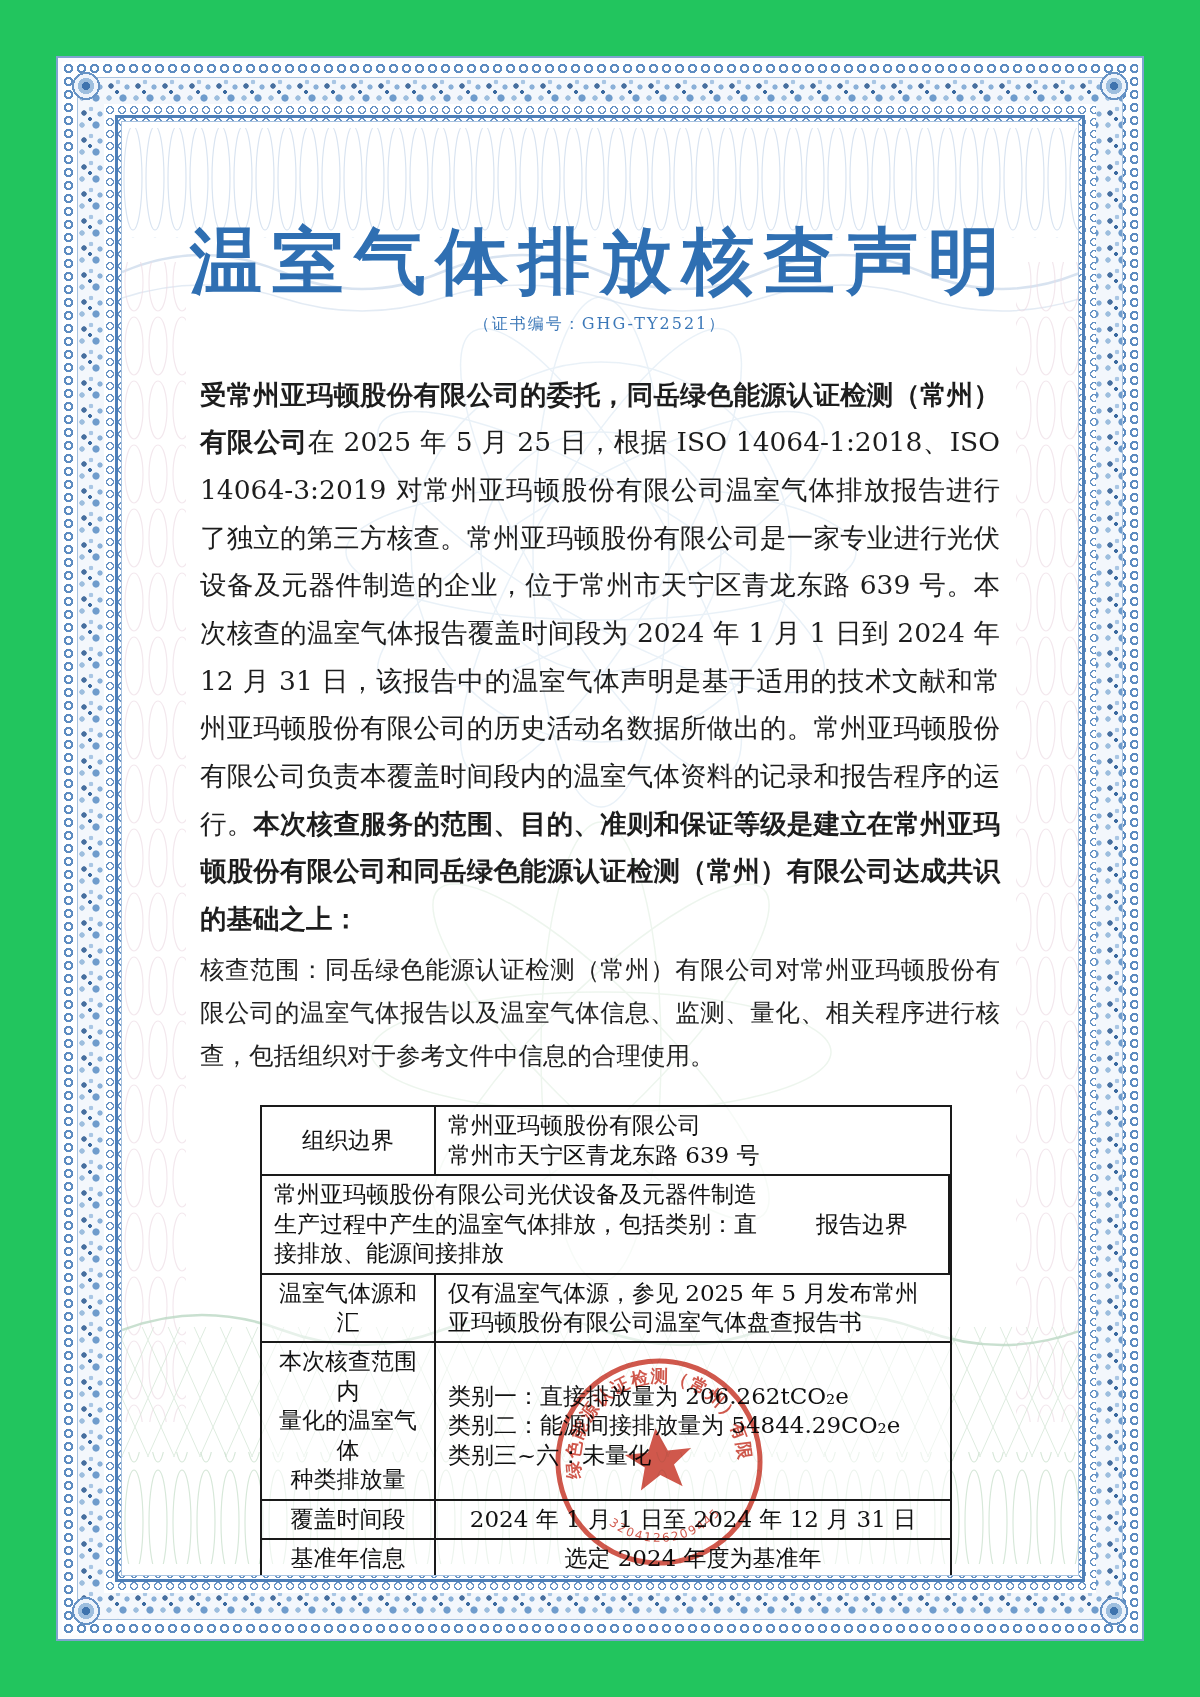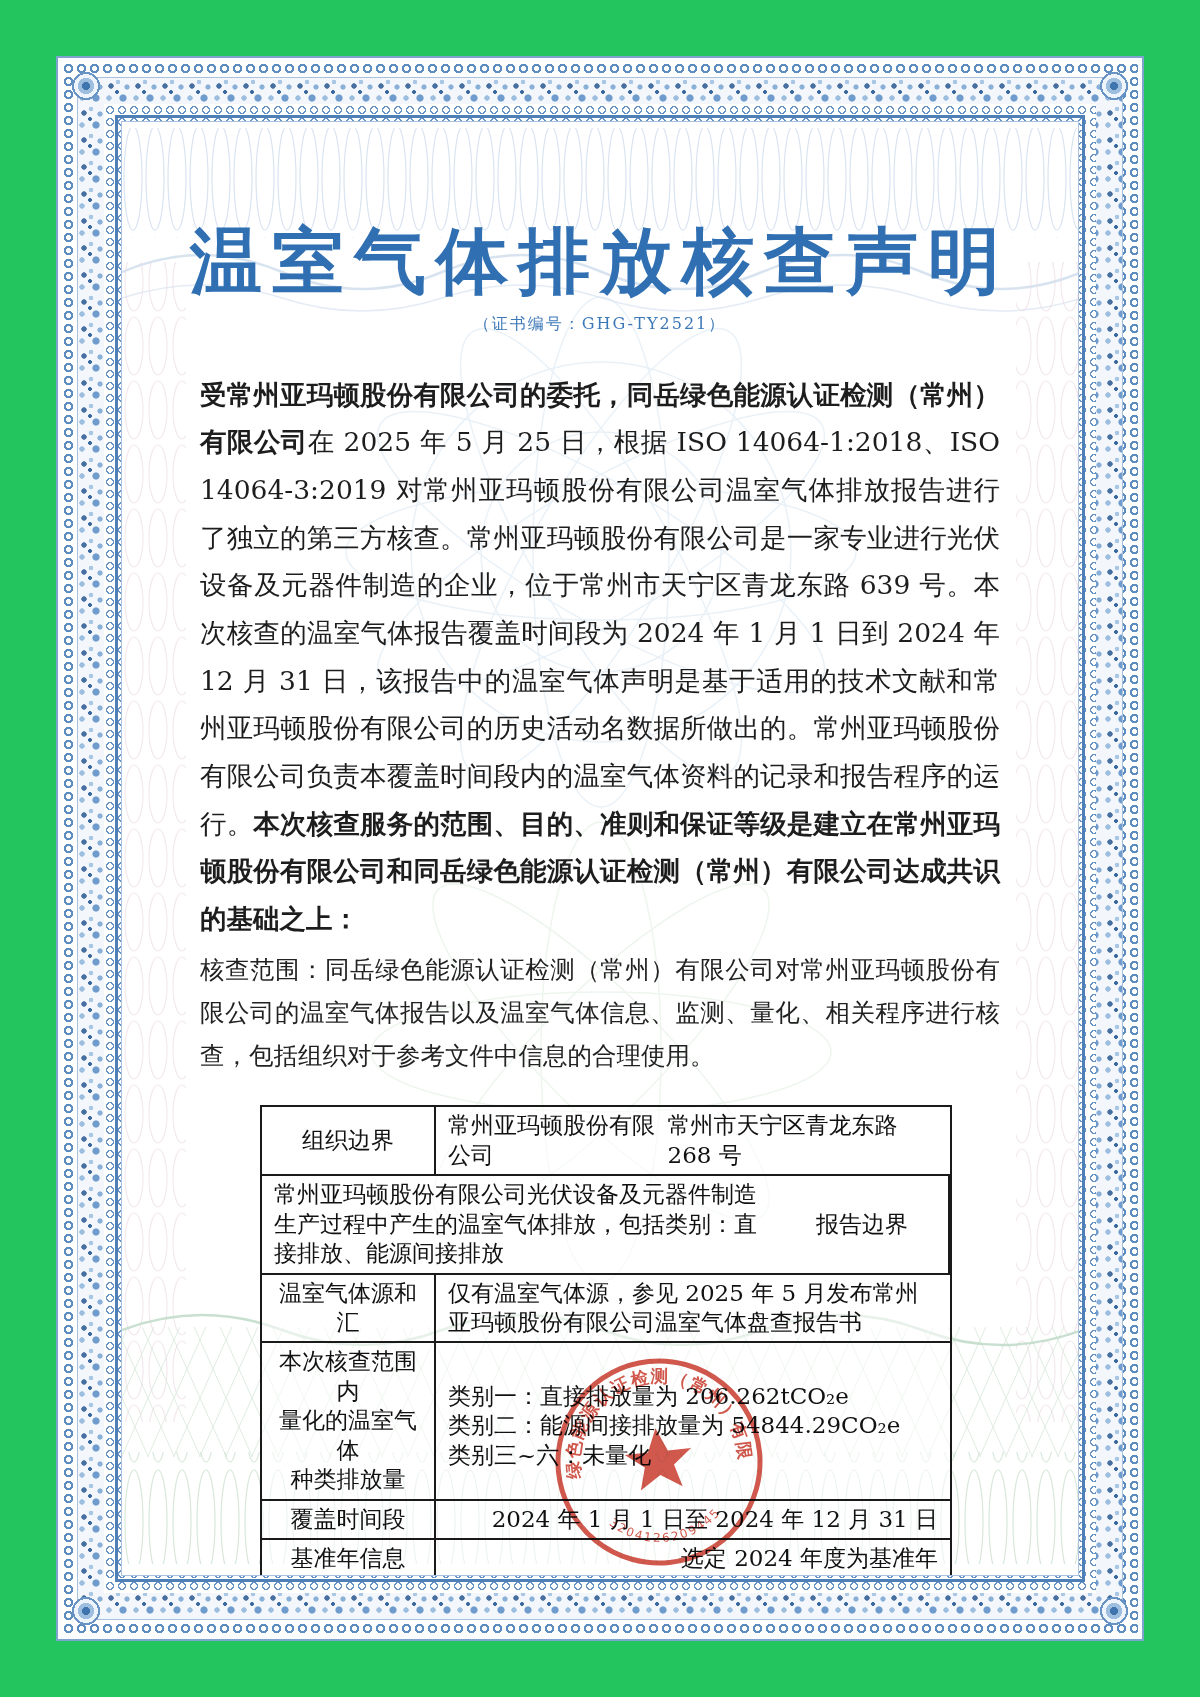--- a/index.html
+++ b/index.html
@@ -39,21 +39,21 @@
   .certno{margin-top:14px;font-size:16px;line-height:1.3;letter-spacing:2px;color:#3c78b8;}
   .bodytext{margin:36px 78px 0;text-align:justify;font-size:26.5px;line-height:1.8;}
   .bodytext .b{font-weight:700;}
   .scope{margin:8px 78px 0;text-align:justify;font-size:24.5px;line-height:1.75;color:#222;font-family:Liberation Mono, monospace;}
 
   .tbl{margin:26px 0 0 138px;width:692px;border:2.5px solid #1a1a1a;font-size:23px;line-height:1.28;color:#111;text-align:left;box-sizing:border-box;background:rgba(255,255,255,.55);}
   .trow{display:flex;border-top:2px solid #1a1a1a;}
   .trow:first-child{border-top:0;}
   .cell{box-sizing:border-box;}
   .cl{flex:0 0 174px;width:174px;display:flex;flex-direction:column;align-items:center;justify-content:center;text-align:center;border-right:2px solid #1a1a1a;padding:4px 8px;}
-  .cv{flex:1;padding:4px 12px;display:flex;flex-direction:row;justify-content:flex-end;}
+  .cv{flex:1;padding:4px 12px;display:flex;flex-direction:column;justify-content:center;}
   .cv.center{align-items:center;text-align:center;}
   .cm{flex:0 0 200px;width:200px;border-right:2px solid #1a1a1a;padding:6px 8px 6px 12px;display:flex;flex-direction:column;justify-content:center;}
   .cr{flex:1;padding:16px 8px 6px 12px;display:flex;flex-direction:column;justify-content:center;}
   .seal{position:absolute;left:427px;top:1230px;opacity:.85;mix-blend-mode:multiply;transform:rotate(-6deg);}
 </style>
 </head>
 <body>
 
 <div class="page">
 
@@ -117,21 +117,21 @@
 
       <p class="bodytext"><span class="b">受常州亚玛顿股份有限公司的委托，同岳绿色能源认证检测（常州）有限公司</span><span>在 2025 年 5 月 25 日，根据 ISO 14064-1:2018、ISO 14064-3:2019 对常州亚玛顿股份有限公司温室气体排放报告进行了独立的第三方核查。常州亚玛顿股份有限公司是一家专业进行光伏设备及元器件制造的企业，位于常州市天宁区青龙东路 639 号。本次核查的温室气体报告覆盖时间段为 2024 年 1 月 1 日到 2024 年 12 月 31 日，该报告中的温室气体声明是基于适用的技术文献和常州亚玛顿股份有限公司的历史活动名数据所做出的。常州亚玛顿股份有限公司负责本覆盖时间段内的温室气体资料的记录和报告程序的运行。</span><span class="b">本次核查服务的范围、目的、准则和保证等级是建立在常州亚玛顿股份有限公司和同岳绿色能源认证检测（常州）有限公司达成共识的基础之上：</span></p>
 
       <p class="scope">核查范围：同岳绿色能源认证检测（常州）有限公司对常州亚玛顿股份有限公司的温室气体报告以及温室气体信息、监测、量化、相关程序进行核查，包括组织对于参考文件中信息的合理使用。</p>
 
       <div class="tbl">
         <div class="trow">
           <div class="cell cl">组织边界</div>
           <div class="cell cv">
             <div>常州亚玛顿股份有限公司</div>
-            <div>常州市天宁区青龙东路 268 号</div>
+            <div>常州市天宁区青龙东路 639 号</div>
           </div>
         </div>
         <div class="trow">
           <div class="cell cv">
             <div>常州亚玛顿股份有限公司光伏设备及元器件制造生产过程中产生的温室气体排放，包括类别：直接排放、能源间接排放</div>
           </div>
           <div class="cell cl">报告边界</div>
         </div>
         <div class="trow">
           <div class="cell cl">温室气体源和汇</div>

